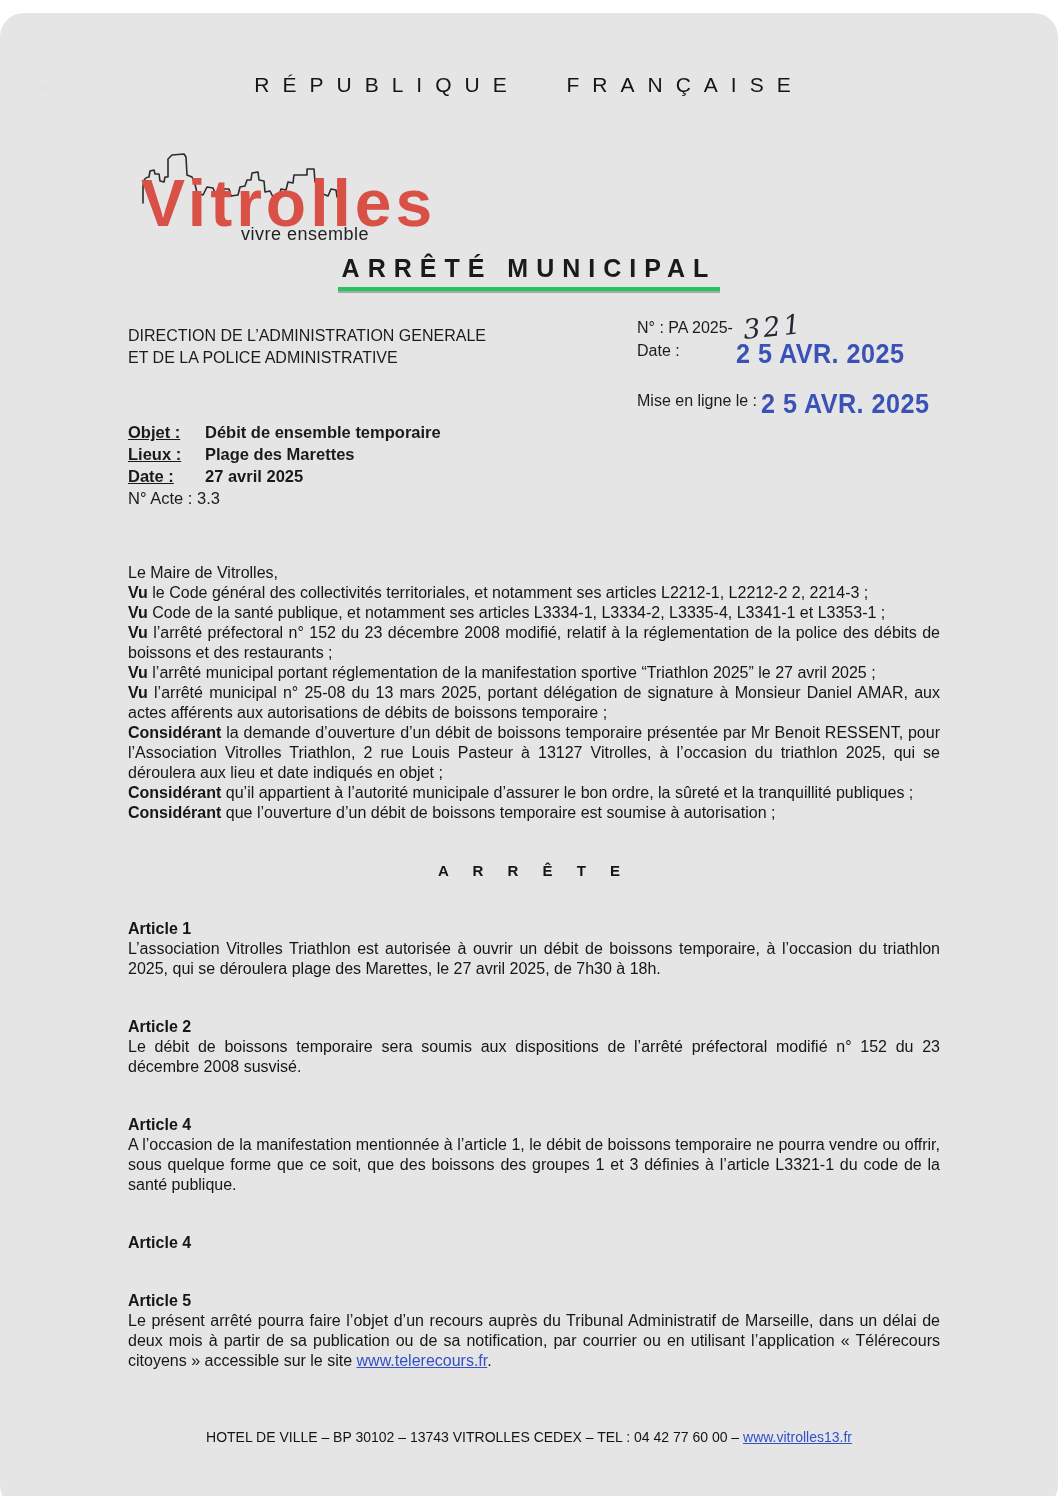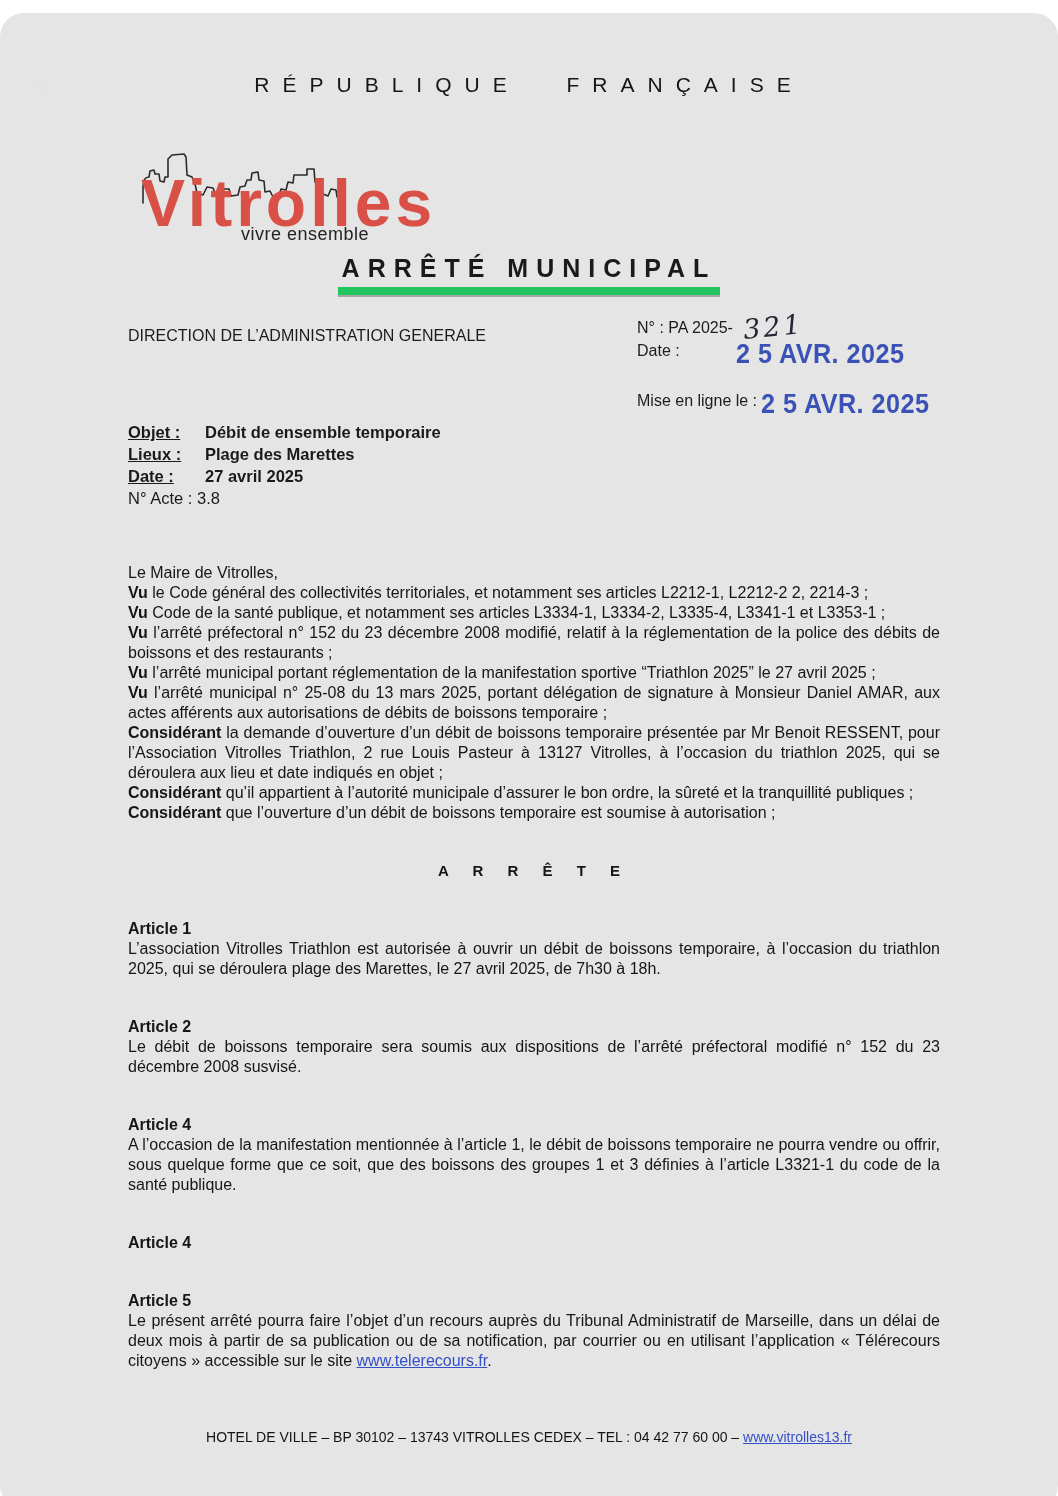--- a/index.html
+++ b/index.html
@@ -33,21 +33,21 @@
   }
   .logo-tag {
     position:absolute; left:108px; top:91px;
     font-size:18px; color:#222; letter-spacing:0.5px;
   }
   .title-wrap { position:absolute; top:241px; left:0; width:100%; text-align:center; }
   .doc-title {
     display:inline-block;
     font-size:25px; font-weight:bold; letter-spacing:8px;
     padding:0 4px 4px 4px;
-    border-bottom:8px solid #22c55e;
+    border-bottom:4px solid #22c55e;
     box-shadow:0 2px 0 #a8a8a8;
     white-space:nowrap;
   }
   .direction {
     position:absolute; left:128px; top:312px;
     font-size:16px; line-height:22px; color:#1c1c1c;
   }
   .meta { position:absolute; left:637px; top:306px; font-size:16px; color:#1c1c1c; }
   .meta-line { display:flex; align-items:flex-start; }
   .handwritten {
@@ -115,20 +115,21 @@
     <div class="logo-word">Vitrolles</div>
     <div class="logo-tag">vivre ensemble</div>
   </div>
 
   <div class="title-wrap">
     <span class="doc-title">ARRÊTÉ MUNICIPAL</span>
   </div>
 
   <div class="direction">
     <div>DIRECTION DE L’ADMINISTRATION GENERALE</div>
+    <div>ET DE LA POLICE ADMINISTRATIVE</div>
   </div>
 
   <div class="meta">
     <div class="meta-line">
       <span>N° : PA 2025-</span>
       <span class="handwritten">321</span>
     </div>
     <div class="meta-line">
       <span>Date :</span>
       <span class="stamp stamp-date">2 5 AVR. 2025</span>
@@ -146,21 +147,21 @@
     </div>
     <div class="subject-row">
       <span class="subject-label">Lieux :</span>
       <span class="subject-value">Plage des Marettes</span>
     </div>
     <div class="subject-row">
       <span class="subject-label">Date :</span>
       <span class="subject-value">27 avril 2025</span>
     </div>
     <div class="subject-row">
-      <span class="subject-plain">N° Acte : 3.8</span>
+      <span class="subject-plain">N° Acte : 3.3</span>
     </div>
   </div>
 
   <div class="main">
     <p class="salutation">Le Maire de Vitrolles,</p>
 
     <p class="recital"><b>Vu</b><span> le Code général des collectivités territoriales, et notamment ses articles L2212-1, L2212-2 2, 2214-3 ;</span></p>
     <p class="recital"><b>Vu</b><span> Code de la santé publique, et notamment ses articles L3334-1, L3334-2, L3335-4, L3341-1 et L3353-1 ;</span></p>
     <p class="recital"><b>Vu</b><span> l’arrêté préfectoral n° 152 du 23 décembre 2008 modifié, relatif à la réglementation de la police des débits de boissons et des restaurants ;</span></p>
     <p class="recital"><b>Vu</b><span> l’arrêté municipal portant réglementation de la manifestation sportive “Triathlon 2025” le 27 avril 2025 ;</span></p>

